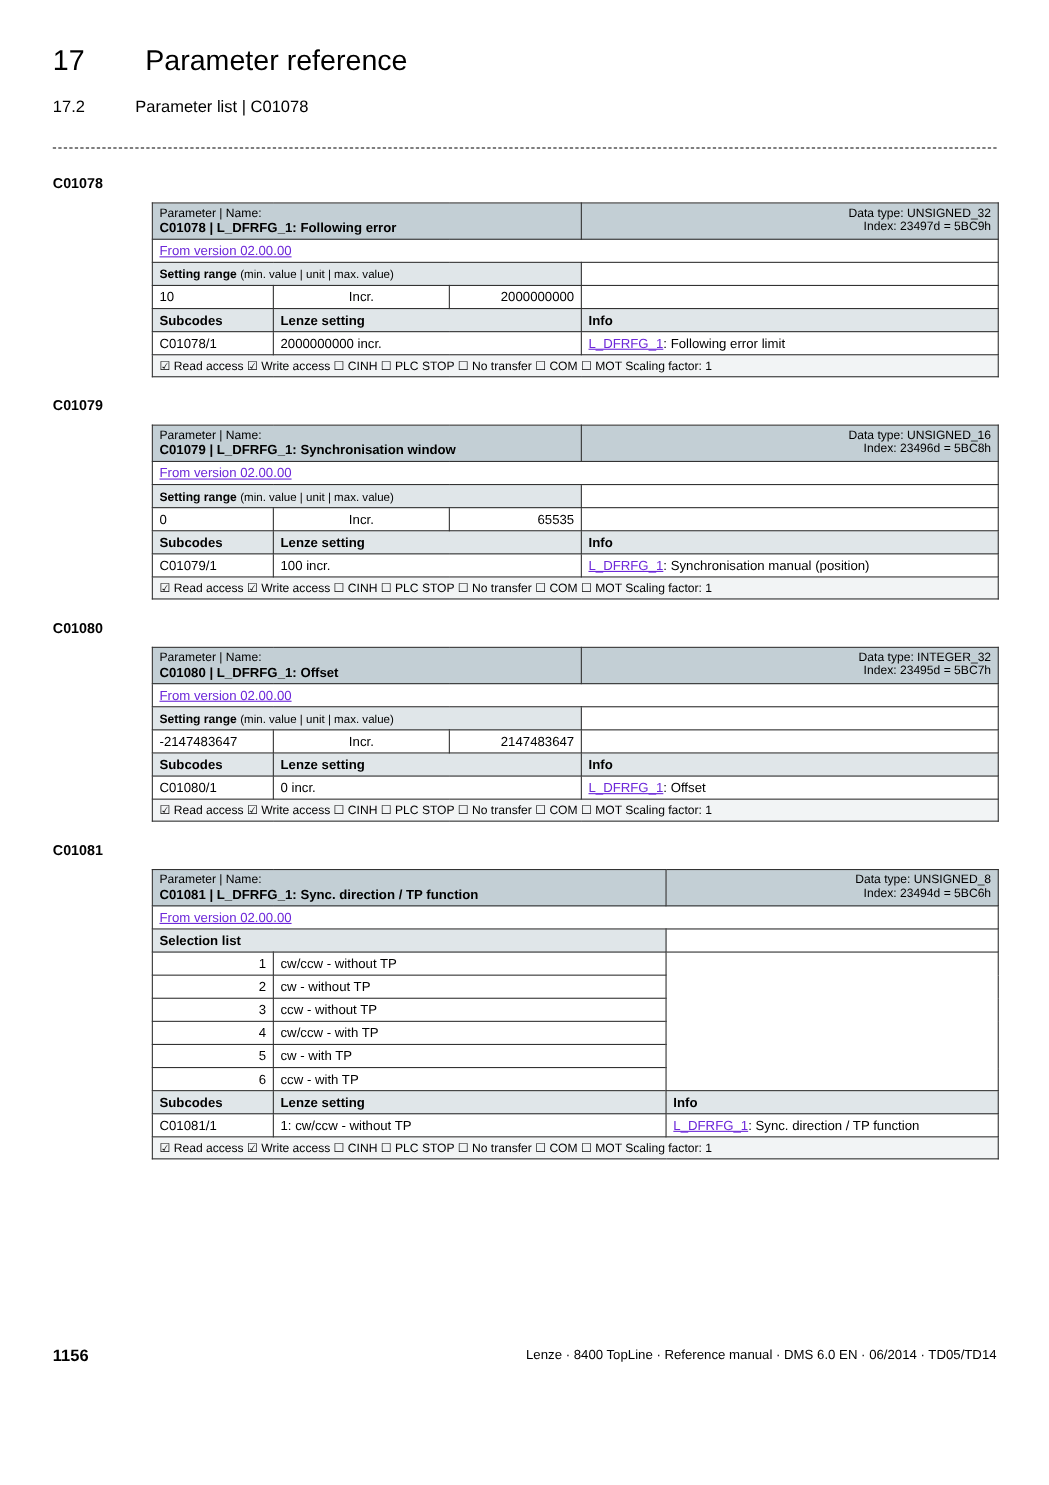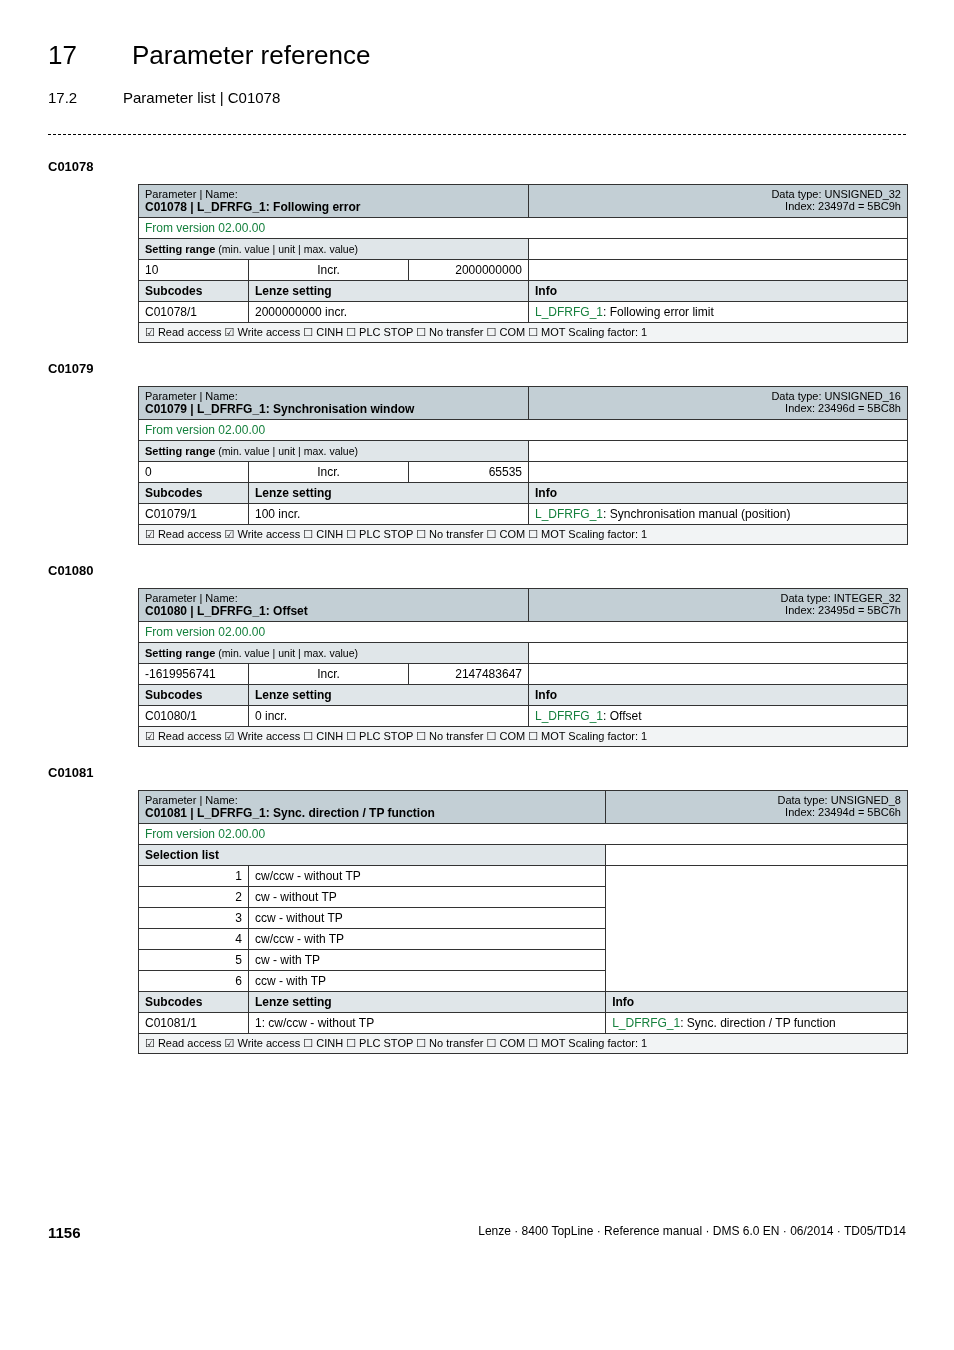--- a/index.html
+++ b/index.html
@@ -85,21 +85,22 @@
     font-weight: 700;
     font-size: 12px;
     padding-left: 28px;
   }
   .tbl-sub-small { font-weight: 700; font-size: 11px; }
   .tbl-footer {
     background: #f2f4f5;
     font-size: 11px;
   }
   .link {
-    color: #15803d;
+    color: #6d28d9;
+    text-decoration: underline;
   }
   .chk { font-family: "Segoe UI Symbol", Arial; }
   .footer {
     display: flex;
     justify-content: space-between;
     padding: 0 48px 28px 48px;
     font-size: 12px;
     margin-top: 140px;
   }
   .page-num { font-weight: 700; font-size: 15px; }
@@ -217,21 +218,21 @@
       </td>
     </tr>
     <tr>
           <td colspan="4"><span class="link">From version 02.00.00</span></td>
         </tr>
     <tr class="tbl-sub">
           <td colspan="3"><span class="tbl-sub-small">Setting range </span><span style="font-weight:400;font-size:10.5px">(min. value | unit | max. value)</span></td>
           <td style="background:#fff"></td>
         </tr>
     <tr>
-      <td style="width:110px">-1619956741</td>
+      <td style="width:110px">-2147483647</td>
       <td style="width:160px;text-align:center">Incr.</td>
       <td style="width:120px;text-align:right">2147483647</td>
       <td></td>
     </tr>
     <tr class="tbl-sub">
       <td>Subcodes</td>
       <td colspan="2">Lenze setting</td>
       <td>Info</td>
     </tr>
     <tr>

